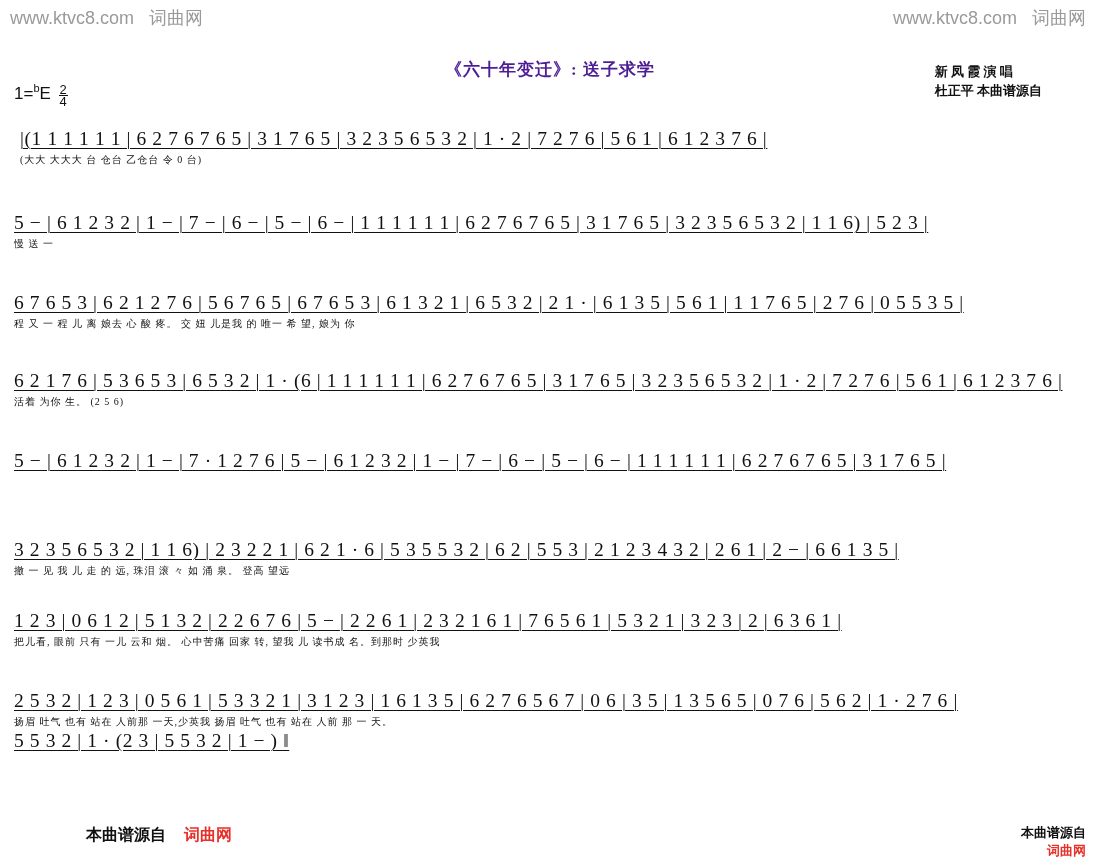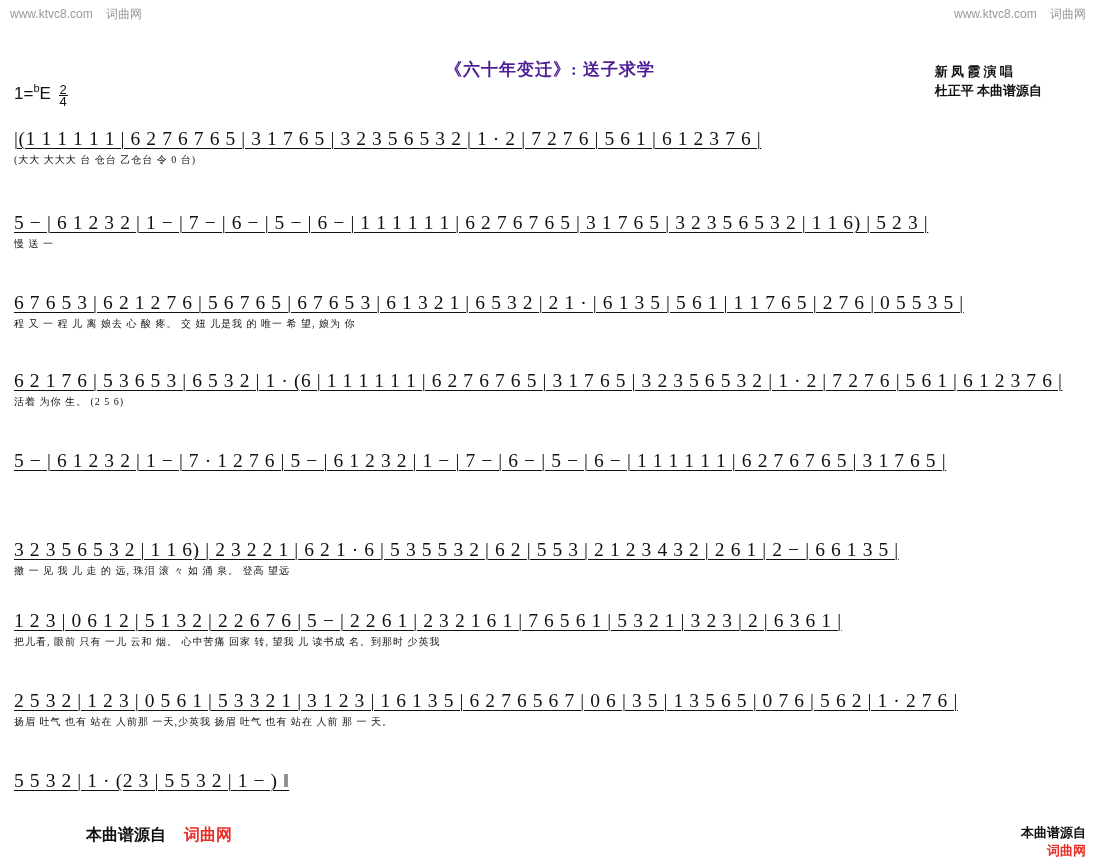--- a/index.html
+++ b/index.html
@@ -14,21 +14,21 @@
     position: relative;
     width: 1100px;
     height: 866px;
     background: #ffffff;
     overflow: hidden;
   }
   .wm {
     position: absolute;
     top: 6px;
     font-family: "Liberation Sans", sans-serif;
-    font-size: 12px;
+    font-size: 18px;
     color: #9a9a9a;
     white-space: nowrap;
   }
   .wm .site { color: #9a9a9a; }
   .wm .cn { color: #9a9a9a; margin-left: 10px; }
   .wm-left { left: 10px; }
   .wm-right { right: 14px; }
 
   .title {
     position: absolute;
@@ -146,21 +146,21 @@
   </div>
 
   <div class="keysig">
     <span>1=</span><sup>b</sup><span>E</span>
     <span class="frac">
       <span class="num">2</span>
       <span class="den">4</span>
     </span>
   </div>
 
-  <div class="line" style="top:126px;">
+  <div class="line" style="top:126px;margin-left:6px;">
     <div class="notes u1">|(1 1 1 1 1 1 | 6 2 7  6 7 6 5 | 3 1 7  6 5 | 3 2 3 5  6 5 3 2 | 1 · 2 | 7 2 7 6 | 5 6  1 | 6 1  2 3 7 6 |</div>
     <div class="lyr">(大大 大大大  台 仓台  乙仓台 令  0  台)</div>
   </div>
 
   <div class="line" style="top:210px;">
     <div class="notes u1">5 − | 6 1 2 3 2 | 1 − | 7 − | 6 − | 5 − | 6 − | 1 1 1 1 1 1 | 6 2 7  6 7 6 5 | 3 1 7  6 5 | 3 2 3 5  6 5 3 2 | 1  1 6) | 5  2  3 |</div>
     <div class="lyr">慢                                                        送      一</div>
   </div>
 
   <div class="line" style="top:290px;">
@@ -186,21 +186,21 @@
   <div class="line" style="top:608px;">
     <div class="notes u1">1 2  3 | 0 6  1 2 | 5 1 3  2 | 2 2 6  7 6 | 5 − | 2 2  6 1 | 2 3 2 1  6 1 | 7 6 5 6  1 | 5 3 2  1 | 3 2 3 | 2 | 6 3  6 1 |</div>
     <div class="lyr">把儿看,    眼前  只有      一儿 云和  烟。 心中苦痛 回家 转,  望我 儿 读书成 名。到那时 少英我</div>
   </div>
 
   <div class="line" style="top:688px;">
     <div class="notes u1">2 5 3 2 | 1 2 3 | 0 5  6 1 | 5 3 3  2 1 | 3 1 2  3 | 1 6 1  3 5 | 6 2 7 6  5 6 7 | 0 6 | 3 5 | 1 3 5  6 5 | 0 7 6 | 5 6 2 | 1 · 2  7 6 |</div>
     <div class="lyr">扬眉 吐气  也有  站在 人前那 一天,少英我  扬眉 吐气   也有  站在 人前  那  一  天。</div>
   </div>
 
-  <div class="line" style="top:768px;">
+  <div class="line" style="top:728px;">
     <div class="notes u1">5 5  3 2 | 1 · (2 3 | 5 5  3 2 | 1 − ) ‖</div>
     <div class="lyr"></div>
   </div>
 
   <div class="footer-left">
     <span>本曲谱源自</span>
     <span class="red">词曲网</span>
   </div>
 
   <div class="footer-right">

